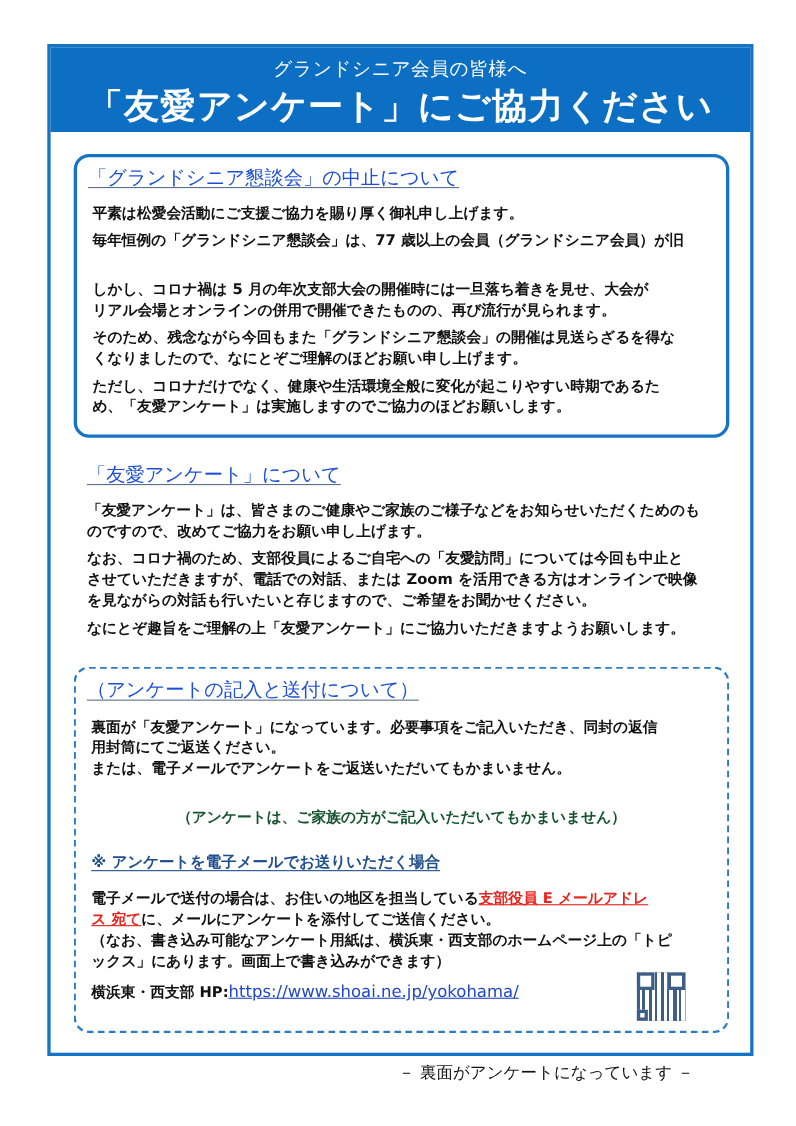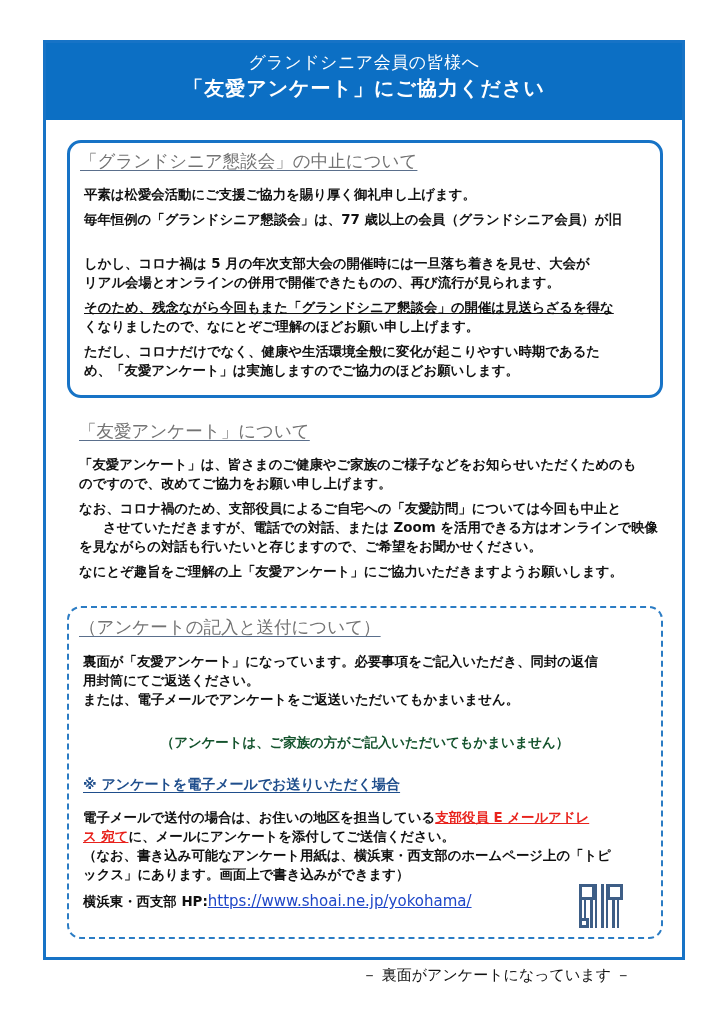--- a/index.html
+++ b/index.html
@@ -13,34 +13,34 @@
     .header {
       position: absolute; left: 0; top: 0; width: 100%; height: 77px;
       background: #0c6fc4; color: #fff; text-align: center;
     }
     .header .sub {
       position: absolute; left: 0; right: 0; top: 8px;
       font-size: 17px; letter-spacing: 0.5px;
     }
     .header .main {
       position: absolute; left: 0; right: 0; top: 32px;
-      font-size: 20px; font-weight: bold; letter-spacing: 1px;
+      font-size: 32px; font-weight: bold; letter-spacing: 1px;
     }
 
     .box1 {
       position: absolute; left: 21px; top: 97px; width: 596px; height: 258px;
       border: 3px solid #1773c6; border-radius: 14px;
     }
     .box3 {
       position: absolute; left: 21px; top: 563px; width: 596px; height: 333px;
       border: 2px dashed #2b7cc4; border-radius: 14px;
     }
 
     .sec-title {
-      position: absolute; font-size: 17.5px; color: #737373;
+      position: absolute; font-size: 17.5px; color: #1d4ed8;
       text-decoration: underline; text-decoration-color: #5a6f8c;
       text-underline-offset: 3px; white-space: nowrap;
     }
     .p {
       position: absolute; font-size: 13.4px; line-height: 19.5px; color: #111;
       font-weight: bold; white-space: nowrap;
     }
     .red-u { color: #e8221c; text-decoration: underline; }
     .bold-blue-u {
       color: #1f4e8c; font-weight: bold; text-decoration: underline;
@@ -89,31 +89,31 @@
     <div class="sub">グランドシニア会員の皆様へ</div>
     <div class="main">「友愛アンケート」にご協力ください</div>
   </div>
 
   <div class="box1">
     <div class="sec-title" style="left:10px; top:6px;">「グランドシニア懇談会」の中止について</div>
     <div class="p" style="left:14px; top:42px;">平素は松愛会活動にご支援ご協力を賜り厚く御礼申し上げます。</div>
     <div class="p" style="left:14px; top:67px;">毎年恒例の「グランドシニア懇談会」は、77 歳以上の会員（グランドシニア会員）が旧</div>
     <div class="p" style="left:14px; top:111px;">しかし、コロナ禍は 5 月の年次支部大会の開催時には一旦落ち着きを見せ、大会が</div>
     <div class="p" style="left:14px; top:130px;">リアル会場とオンラインの併用で開催できたものの、再び流行が見られます。</div>
-    <div class="p" style="left:14px; top:155px;text-decoration:underline;">そのため、残念ながら今回もまた「グランドシニア懇談会」の開催は見送らざるを得な</div>
+    <div class="p" style="left:14px; top:155px;">そのため、残念ながら今回もまた「グランドシニア懇談会」の開催は見送らざるを得な</div>
     <div class="p" style="left:14px; top:174px;">くなりましたので、なにとぞご理解のほどお願い申し上げます。</div>
     <div class="p" style="left:14px; top:199px;">ただし、コロナだけでなく、健康や生活環境全般に変化が起こりやすい時期であるた</div>
     <div class="p" style="left:14px; top:218px;">め、「友愛アンケート」は実施しますのでご協力のほどお願いします。</div>
   </div>
 
   <div class="sec-title" style="left:33px; top:376px;">「友愛アンケート」について</div>
   <div class="p" style="left:33px; top:412px;">「友愛アンケート」は、皆さまのご健康やご家族のご様子などをお知らせいただくためのも</div>
   <div class="p" style="left:33px; top:431px;">のですので、改めてご協力をお願い申し上げます。</div>
   <div class="p" style="left:33px; top:456px;">なお、コロナ禍のため、支部役員によるご自宅への「友愛訪問」については今回も中止と</div>
-  <div class="p" style="left:33px; top:475px;margin-left:24px;">させていただきますが、電話での対話、または Zoom を活用できる方はオンラインで映像</div>
+  <div class="p" style="left:33px; top:475px;">させていただきますが、電話での対話、または Zoom を活用できる方はオンラインで映像</div>
   <div class="p" style="left:33px; top:494px;">を見ながらの対話も行いたいと存じますので、ご希望をお聞かせください。</div>
   <div class="p" style="left:33px; top:519px;">なにとぞ趣旨をご理解の上「友愛アンケート」にご協力いただきますようお願いします。</div>
 
   <div class="box3">
     <div class="sec-title" style="left:10px; top:7px;">（アンケートの記入と送付について）</div>
     <div class="p" style="left:14px; top:44px;">裏面が「友愛アンケート」になっています。必要事項をご記入いただき、同封の返信</div>
     <div class="p" style="left:14px; top:63px;">用封筒にてご返送ください。</div>
     <div class="p" style="left:14px; top:82px;">または、電子メールでアンケートをご返送いただいてもかまいません。</div>
 
     <div class="note-center" style="top:126px;">（アンケートは、ご家族の方がご記入いただいてもかまいません）</div>

